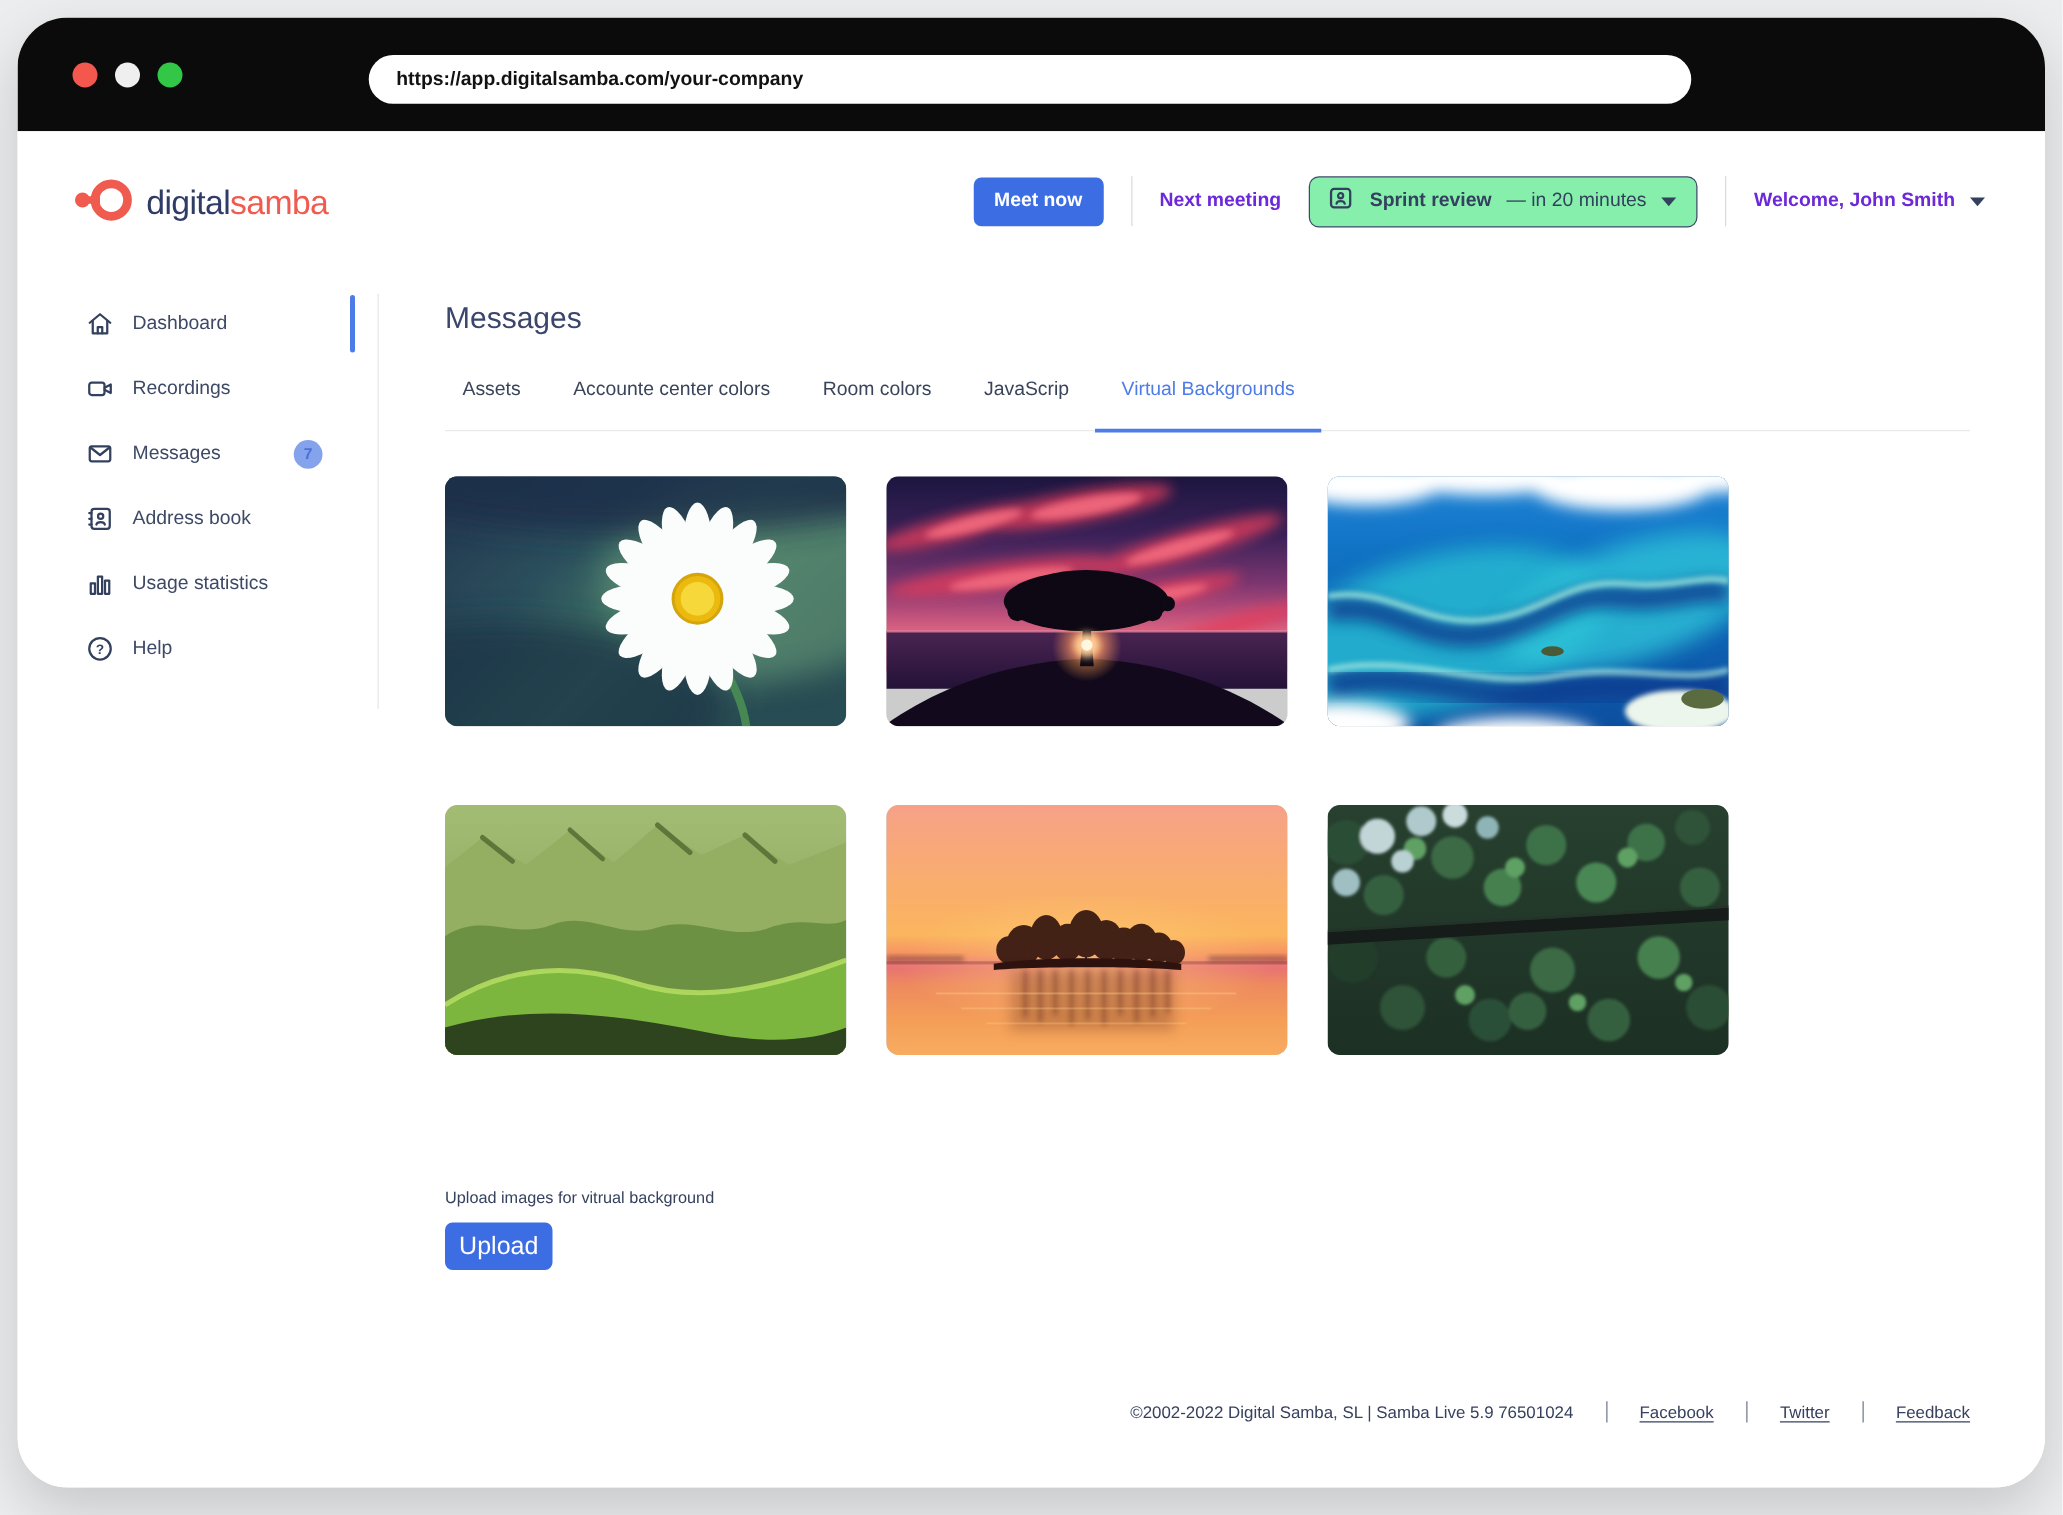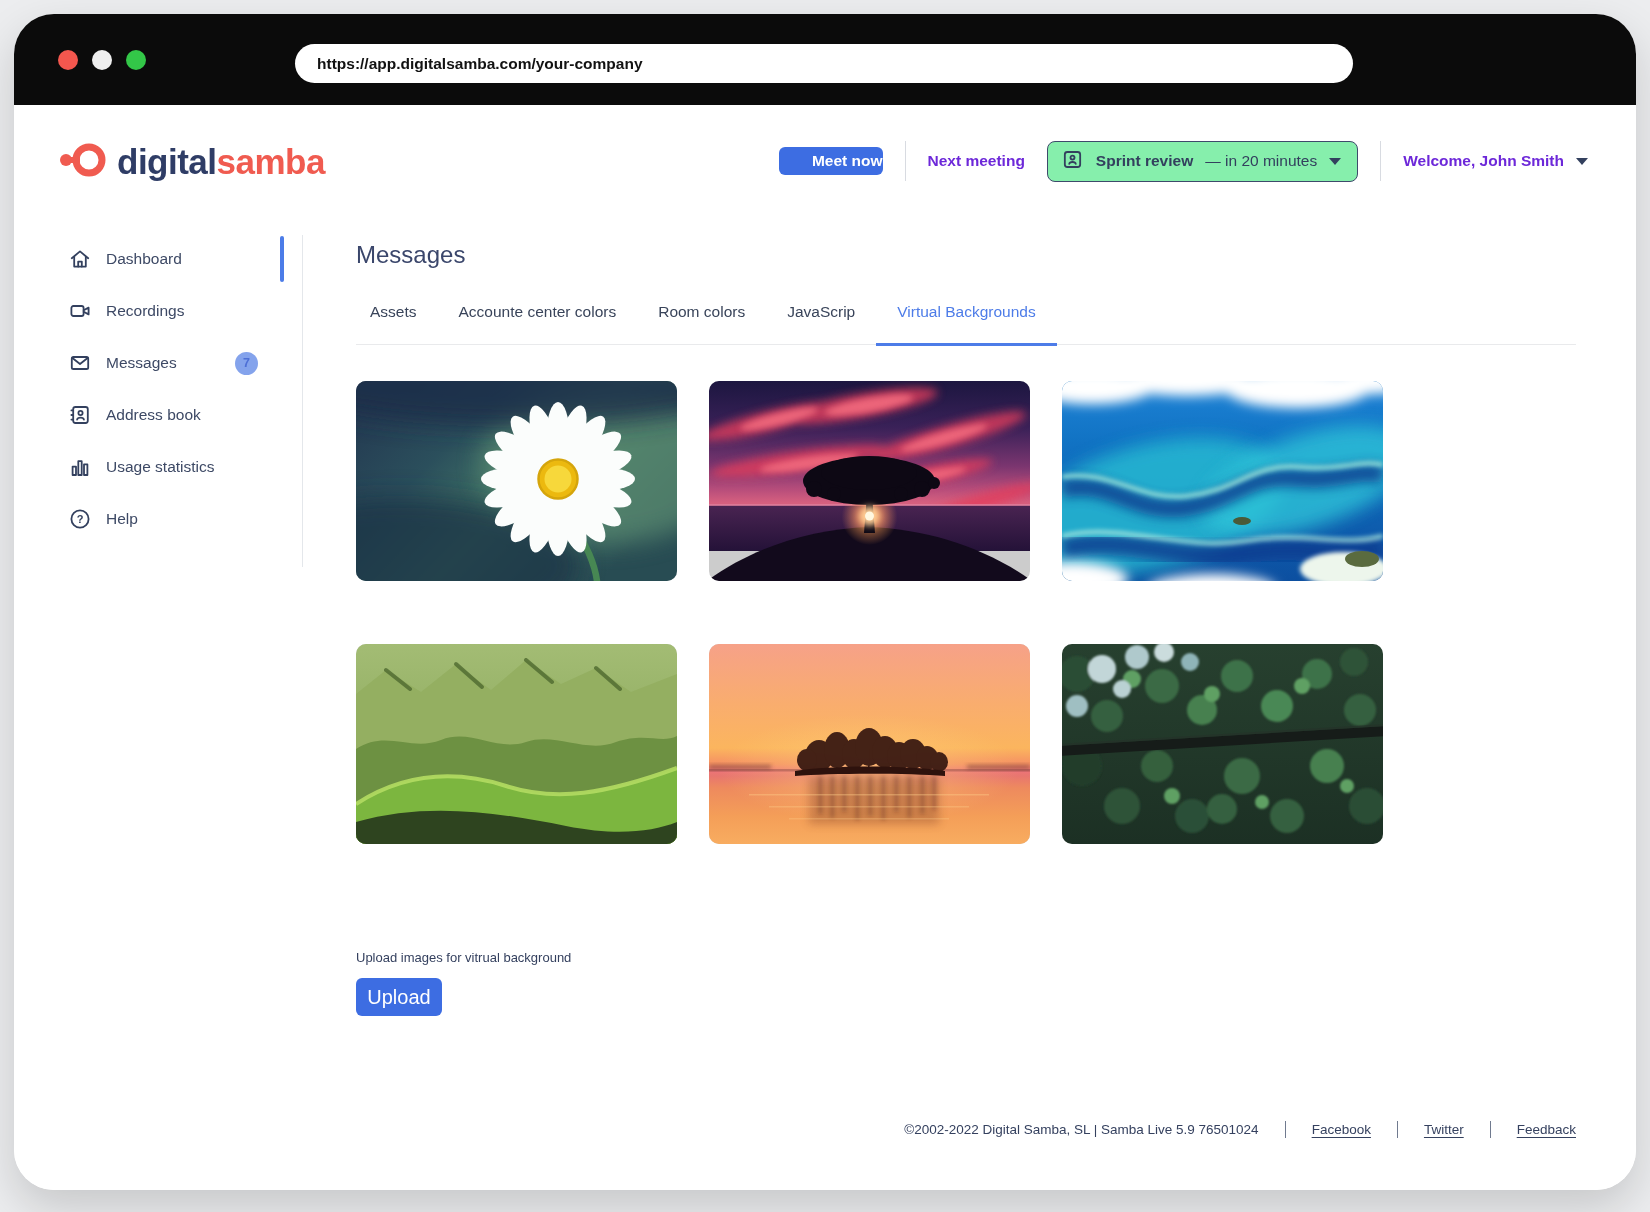--- a/index.html
+++ b/index.html
@@ -17,26 +17,26 @@
   .light.red { background:#F4574E; } .light.white { background:#EFEFEF; } .light.green { background:#33C748; }
   .urlbar { position:absolute; left:281px; top:30px; width:1058px; height:39px; background:#fff;
             border-radius:20px; display:flex; align-items:center; padding-left:22px;
             font-size:15.5px; font-weight:bold; color:#121212; }
 
   
   .app { position:relative; height:1085px; background:#fff; }
 
   
   .logo { position:absolute; left:44px; top:36px; display:flex; align-items:center; gap:11px; }
-  .logo-text { font-size:35px; font-weight:bold; letter-spacing:-.5px; }
+  .logo-text { font-size:27px; font-weight:normal; letter-spacing:-.5px; }
   .logo-digital { color:#2F3D66; } .logo-samba { color:#F05B50; }
   .header-right { position:absolute; right:48px; top:35px; height:42px; display:flex; align-items:center; gap:22px; }
   .btn { border:none; border-radius:6px; background:#3D6DE2; color:#fff; cursor:pointer;
          font-family:"Liberation Sans",sans-serif; }
-  .meet-now { width:104px; height:28px; font-size:15.5px; font-weight:bold;text-align:right; }
+  .meet-now { width:104px; height:39px; font-size:15.5px; font-weight:bold; }
   .hdr-divider { width:1px; height:40px; background:#D8DBE1; }
   .hdr-label { font-size:15.5px; font-weight:bold; color:#6d28d9; white-space:nowrap; }
   .meeting-pill { display:flex; align-items:center; gap:12px; height:41px; padding:0 16px 0 13px;
                   border:1.6px solid #3E4A6B; border-radius:8px; background:#86efac; cursor:pointer; }
   .pill-title { font-size:15.5px; font-weight:bold; color:#33405E; white-space:nowrap; }
   .pill-time { font-size:15.5px; font-weight:normal; color:#33405E; white-space:nowrap; }
   .caret { width:0; height:0; border-left:6px solid transparent; border-right:6px solid transparent;
            border-top:7px solid #33405E; display:inline-block; }
   .welcome { display:flex; align-items:center; gap:12px; cursor:pointer; }
 

